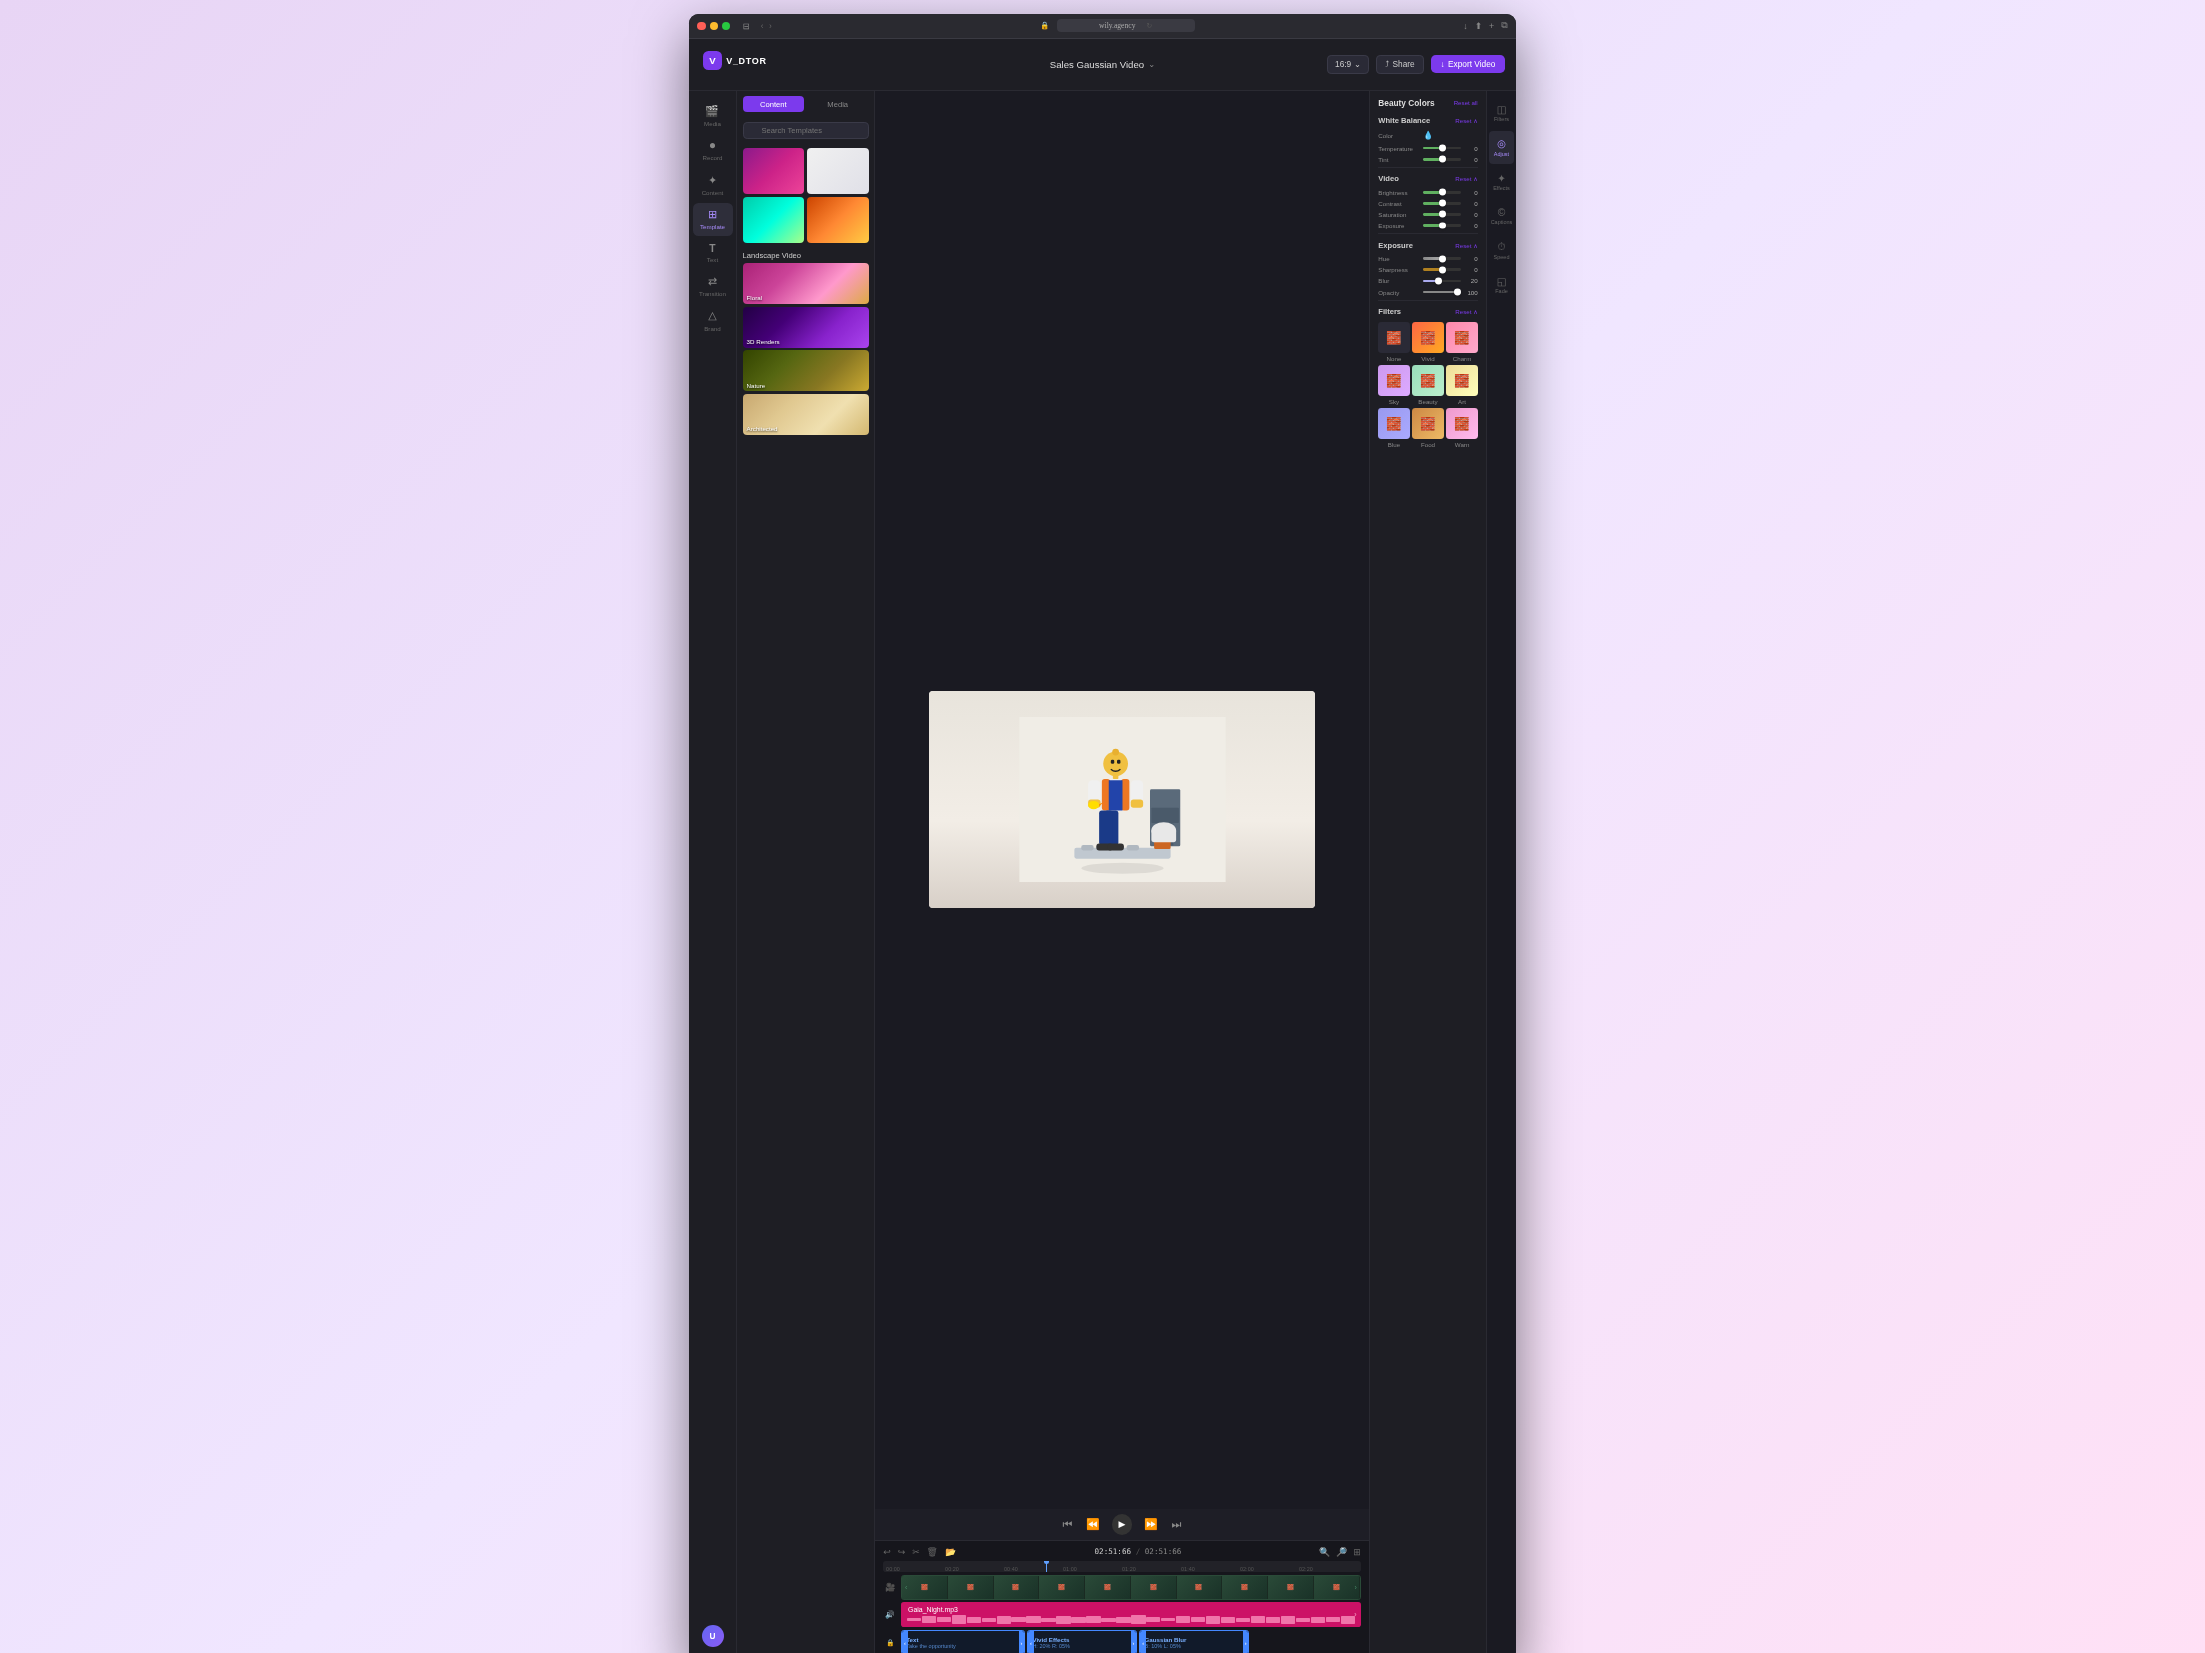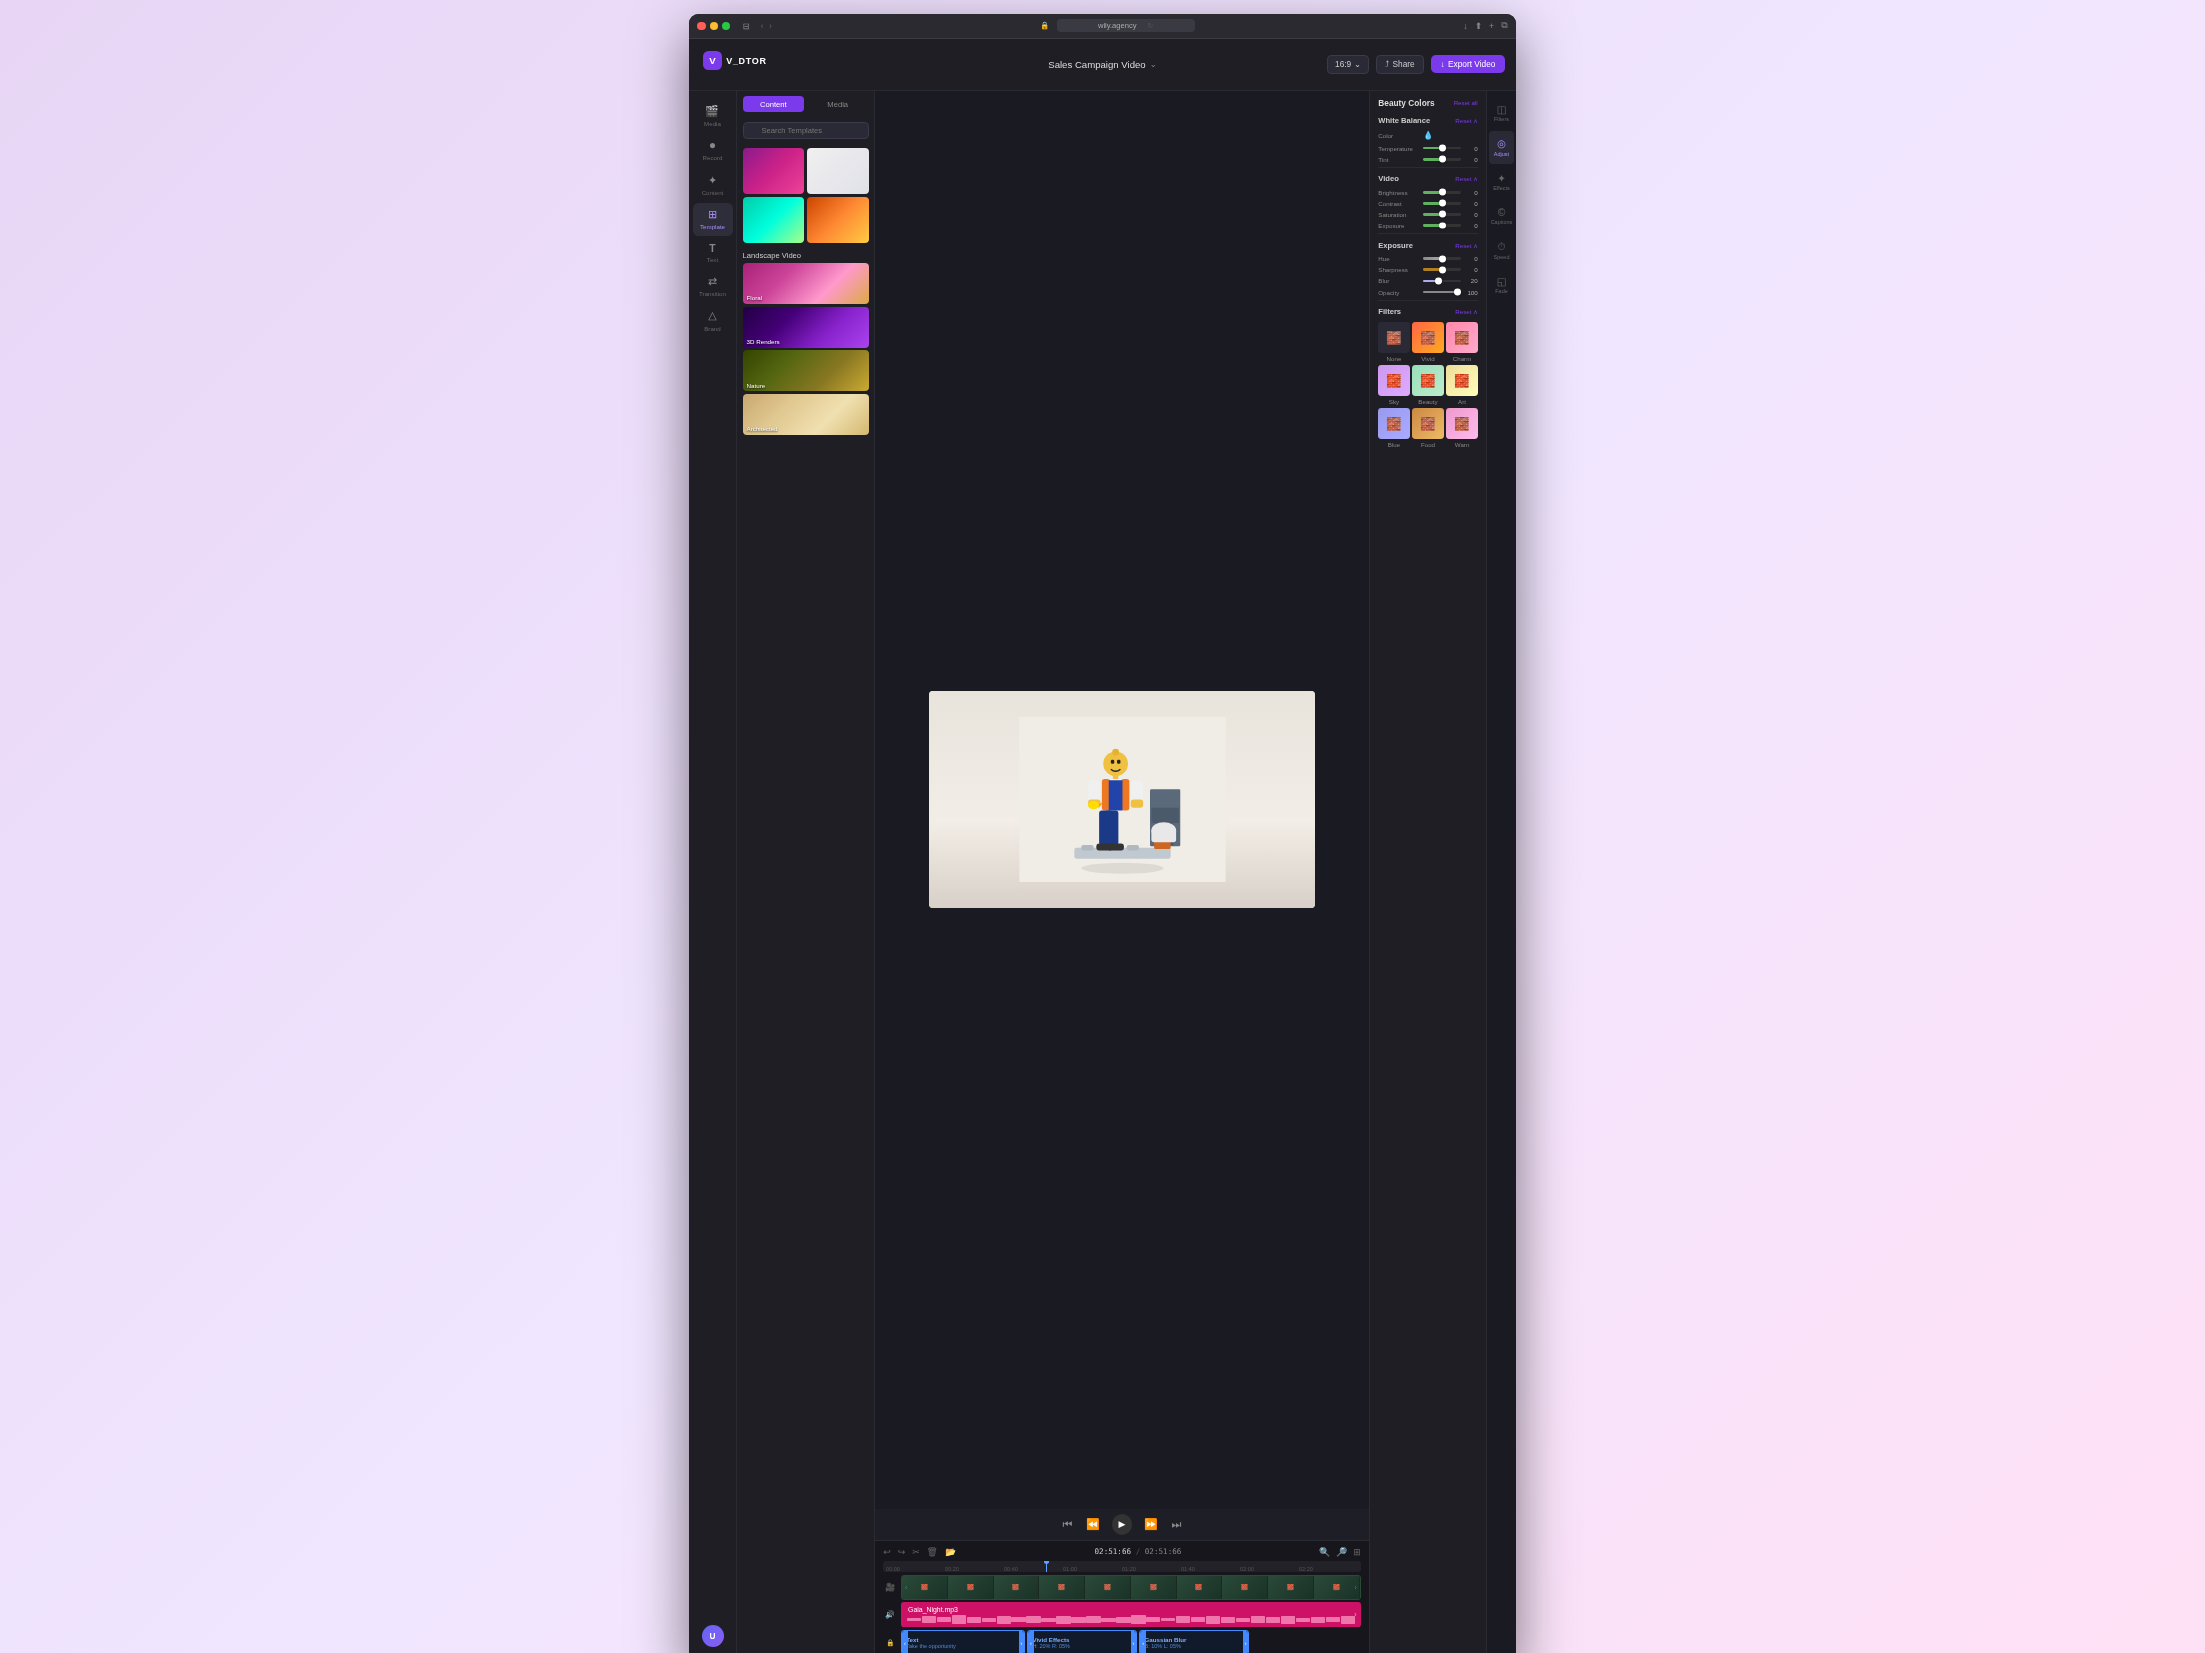--- a/index.html
+++ b/index.html
@@ -45,20 +45,21 @@
       background: #3a3a42;
       border-radius: 4.1px;
       padding: 2.1px 8.3px;
       font-size: 7.6px;
       color: #aaa;
       display: flex;
       align-items: center;
       gap: 11px;
       min-width: 138px;
       justify-content: center;
+      font-family: Liberation Serif, serif;
     }
     .titlebar-actions { display: flex; gap: 6.9px; align-items: center; margin-left: auto; }
     .titlebar-icon { color: #888; font-size: 9px; cursor: pointer; }
 
     
     .app-layout {
       display: flex;
       height: calc(100vh - 83px);
       min-height: 482px;
     }
@@ -816,21 +817,21 @@
   </div>
 
   <div class="header">
     <div class="header-left">
       <div class="nav-logo">
         <div class="nav-logo-icon">V</div>
         <div class="nav-logo-text">V_DTOR</div>
       </div>
     </div>
     <div class="header-center">
-      <span class="header-title">Sales Campaign Video</span>
+      <span class="header-title">Sales Gaussian Video</span>
       <span style="color:#888; font-size:8.3px;">⌄</span>
     </div>
     <div class="header-right">
       <button class="aspect-btn">
         <span>16:9</span>
         <span>⌄</span>
       </button>
       <button class="share-btn">
         <span>⤴</span>
         <span>Share</span>

